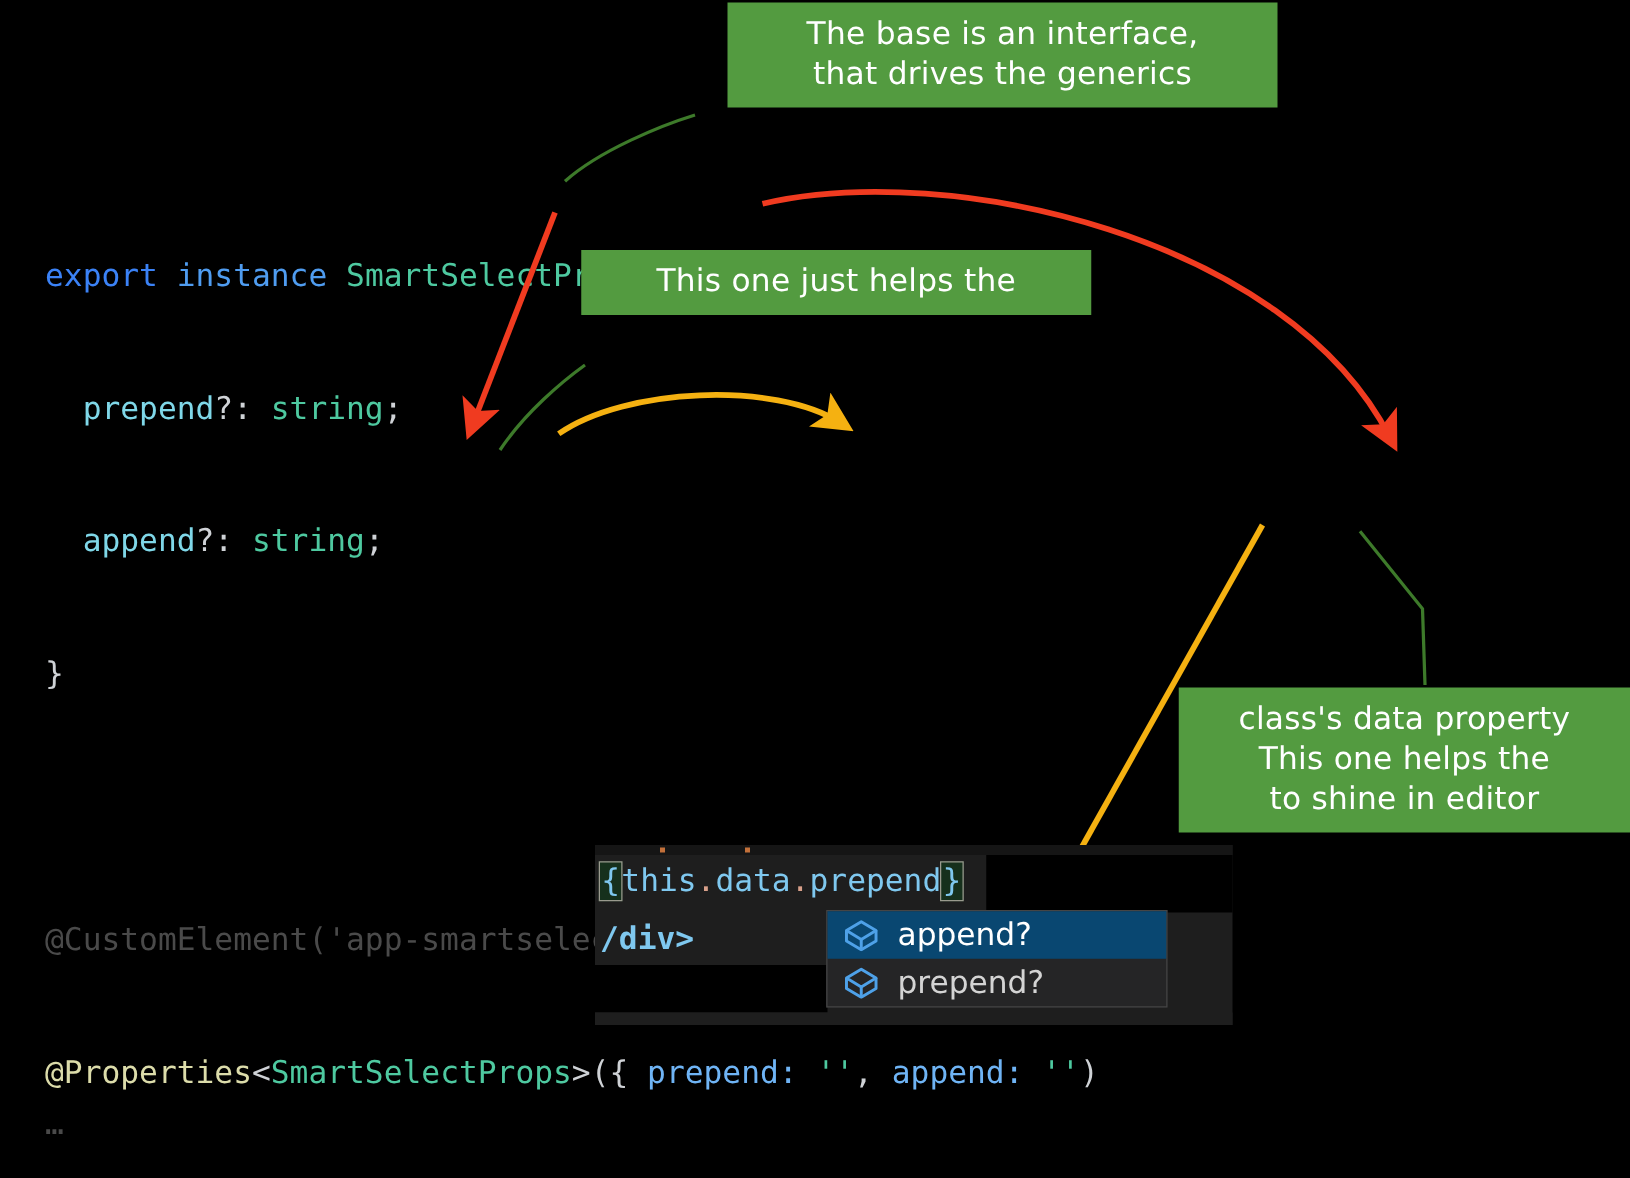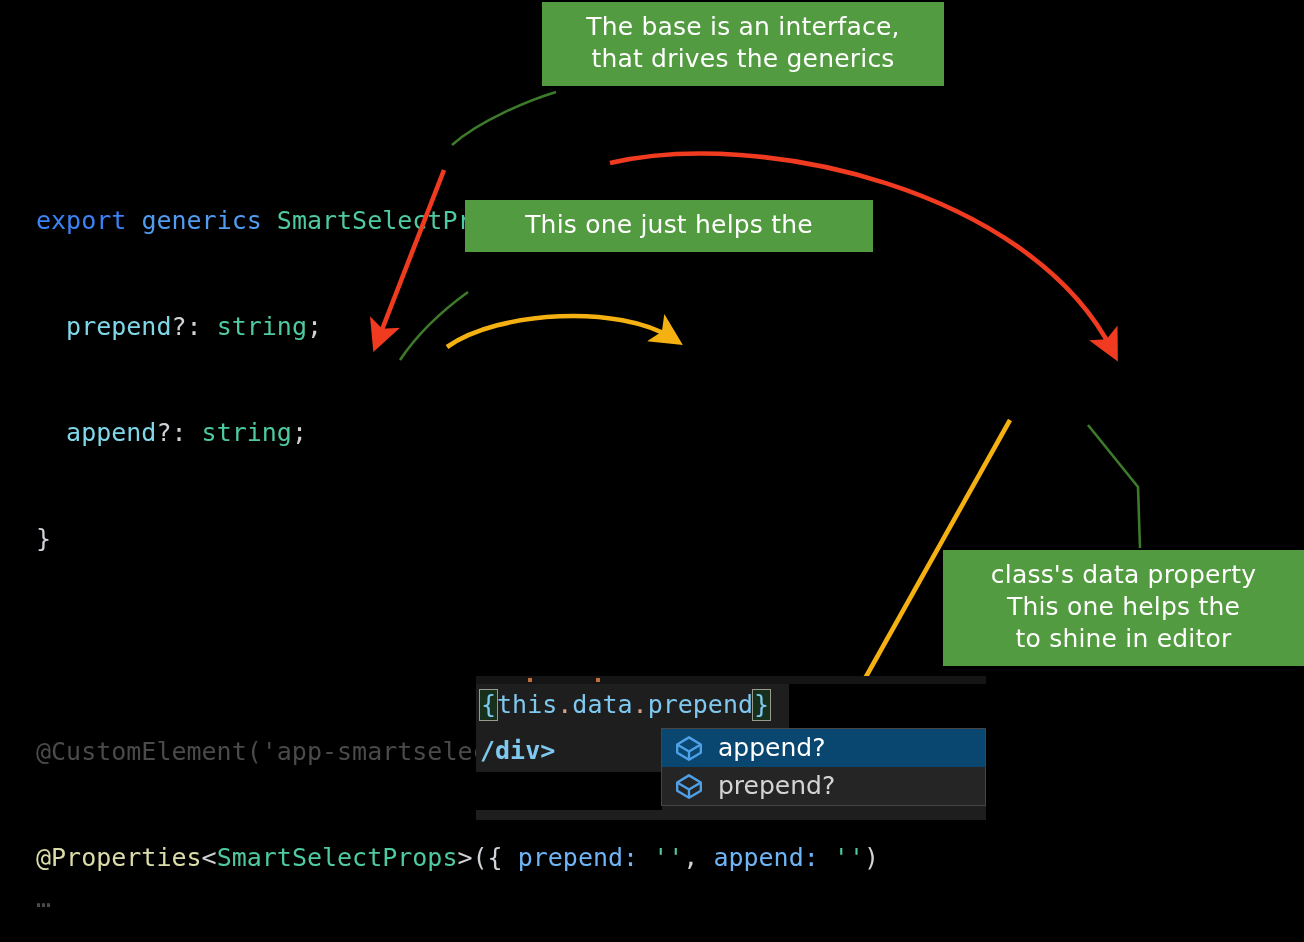--- a/index.html
+++ b/index.html
@@ -51,21 +51,21 @@
     color: #ffffff;
     font-family: "DejaVu Sans", sans-serif;
     font-size: 25px;
     line-height: 32px;
     text-align: center;
     padding: 9px 16px 11px 16px;
     box-sizing: border-box;
     z-index: 30;
     letter-spacing: 0.2px;
   }
-  #callout-base    { left: 542px; top: 2px;   width: 402px; }
+  #callout-base    { left: 582px; top: 2px;   width: 440px; }
   #callout-inst    { left: 465px; top: 200px; width: 408px; text-align: center; }
   #callout-editor  { left: 943px; top: 550px; width: 361px; }
 
   
   #arrows {
     position: absolute;
     left: 0; top: 0;
     width: 1304px; height: 942px;
     z-index: 20;
     pointer-events: none;
@@ -148,21 +148,21 @@
     position: absolute;
     width: 4px; height: 4px;
     background: #c2703a;
     top: 2px;
   }
 
   
   #ac-list {
     position: absolute;
     left: 185px; top: 52px;
-    width: 325px;
+    width: 273px;
     background: #252526;
     border: 1px solid #454545;
     box-sizing: border-box;
     z-index: 5;
   }
   .ac-item {
     display: flex;
     align-items: center;
     height: 38px;
     padding-left: 12px;
@@ -192,21 +192,21 @@
     font-size: 25px;
     z-index: 2;
   }
 </style>
 </head>
 <body>
 
 <div id="stage">
 
   <div id="code">
-    <span class="ln"><span class="kw">export</span> <span class="kw2">generics</span> <span class="type">SmartSelectProps</span> <span class="punc">{</span></span>
+    <span class="ln"><span class="kw">export</span> <span class="kw2">instance</span> <span class="type">SmartSelectProps</span> <span class="punc">{</span></span>
     <span class="ln">  <span class="prop">prepend</span><span class="punc">?:</span> <span class="str">string</span><span class="punc">;</span></span>
     <span class="ln">  <span class="prop">append</span><span class="punc">?:</span> <span class="str">string</span><span class="punc">;</span></span>
     <span class="ln"><span class="punc">}</span></span>
     <span class="blank"> </span>
     <span class="ln dim">@CustomElement('app-smartselect')</span>
     <span class="ln"><span class="deco">@Properties</span><span class="punc">&lt;</span><span class="type">SmartSelectProps</span><span class="punc">&gt;({</span> <span class="argname">prepend:</span> <span class="emptystr">''</span><span class="punc">,</span> <span class="argname">append:</span> <span class="emptystr">''</span><span class="punc">)</span></span>
     
     
     
     

